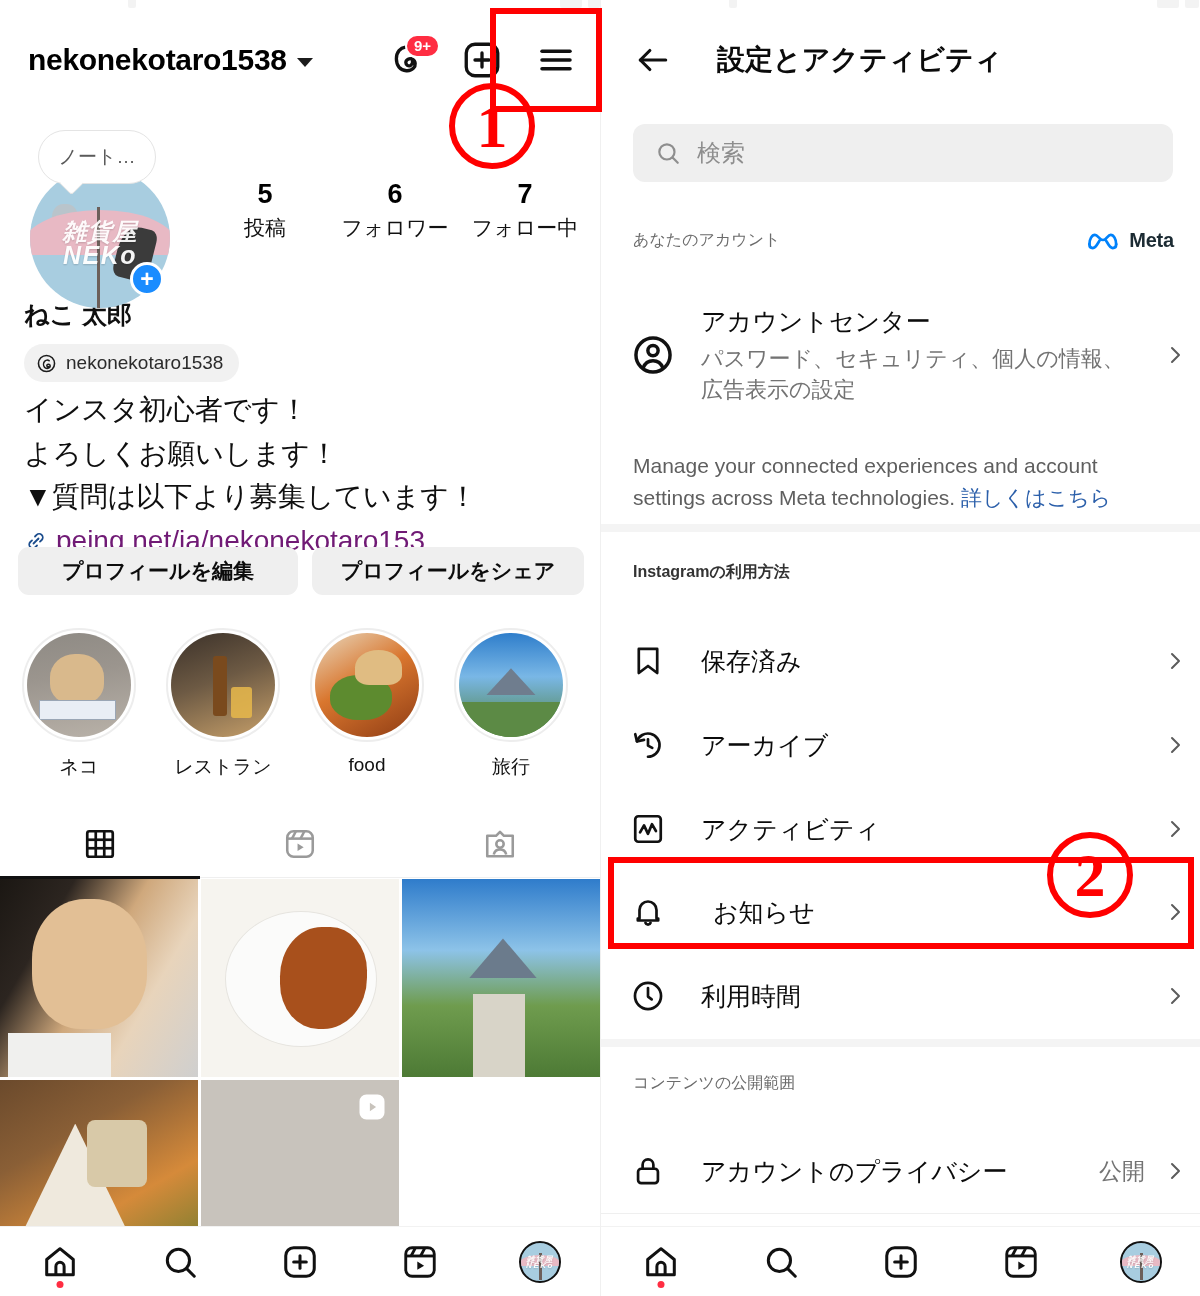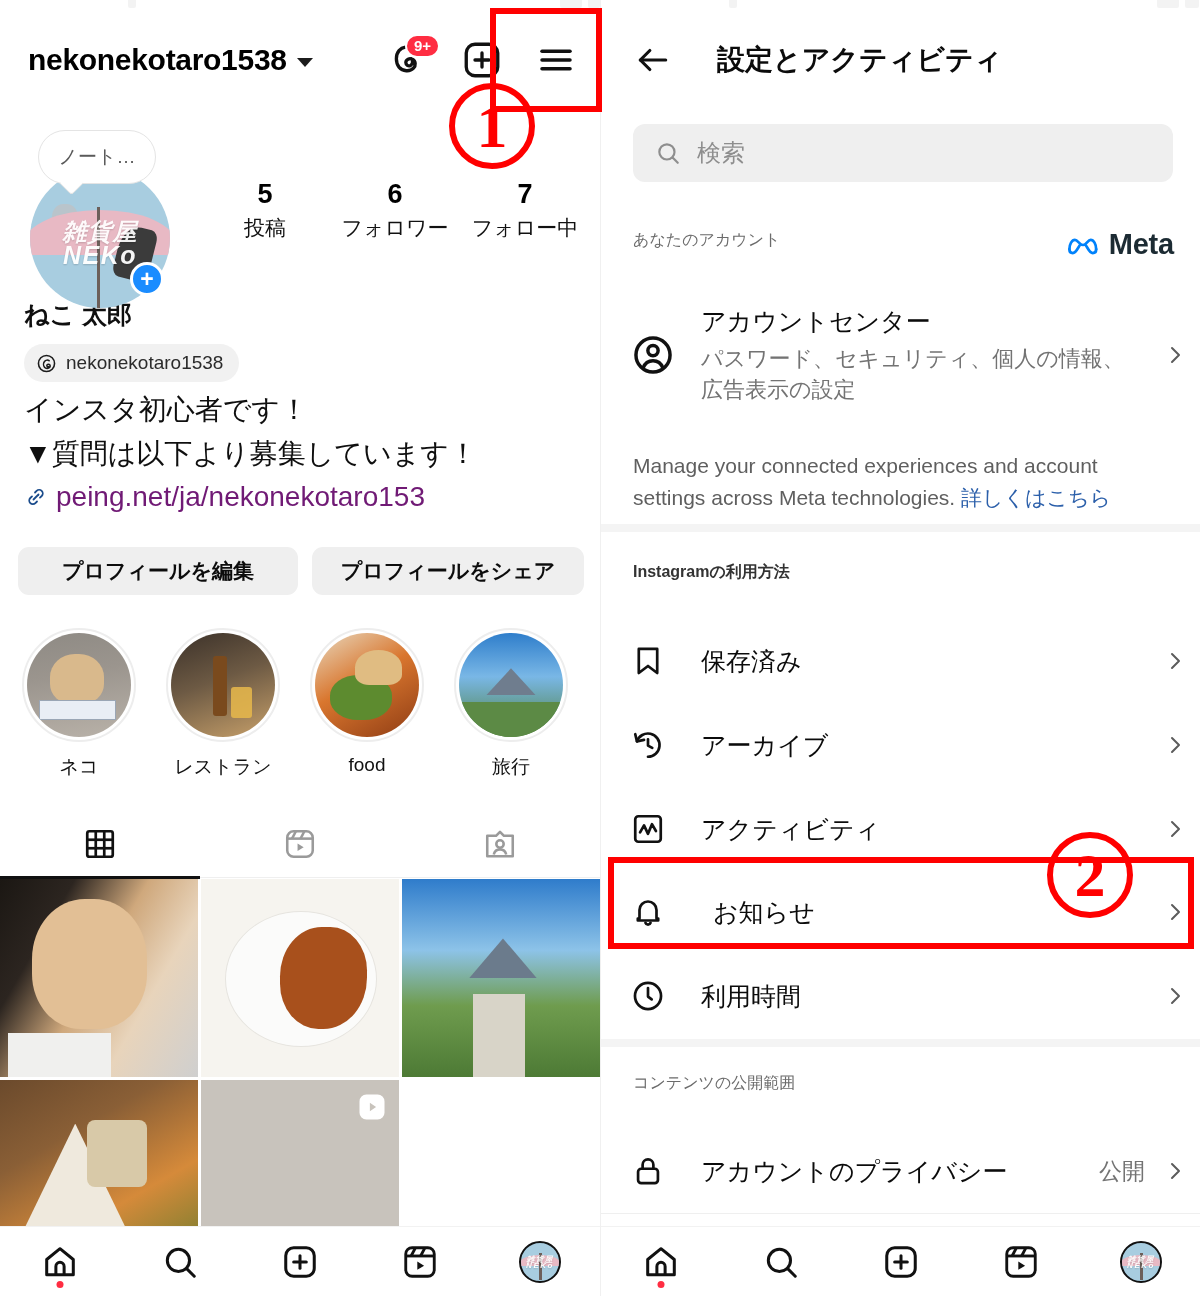--- a/index.html
+++ b/index.html
@@ -163,21 +163,21 @@
   .rp-search {
     position:absolute; left: 32px; top: 124px; width: 540px; height: 58px;
     background:#efefef; border-radius: 12px; display:flex; align-items:center; padding: 0 22px; gap: 16px;
   }
   .rp-search-ph { font-size: 24px; color:#8e8e8e; }
 
   .rp-sec-head {
     position:absolute; left: 32px; font-size: 16px; color:#6b6b6b;
   }
   .rp-meta { position:absolute; right: 26px; display:flex; align-items:center; gap: 9px; }
-  .rp-meta-txt { font-size: 29px; font-weight: 700; color:#1c2b33; letter-spacing:-0.2px; }
+  .rp-meta-txt { font-size: 20px; font-weight: 700; color:#1c2b33; letter-spacing:-0.2px; }
 
   .rp-row {
     position:absolute; left: 0; width: 600px; display:flex; align-items:center;
   }
   .rp-row-ic { width: 70px; margin-left: 30px; display:flex; align-items:center; justify-content:flex-start; }
   .rp-row-main { flex:1; }
   .rp-row-title { font-size: 25px; color:#0b0b0b; line-height:1.3; }
   .rp-row-sub { font-size: 22px; color:#737373; line-height: 1.42; margin-top: 6px; }
   .rp-chev { width: 52px; display:flex; align-items:center; justify-content:center; }
   .rp-rowval { font-size: 23px; color:#737373; margin-right: 4px; }
@@ -293,20 +293,21 @@
     <div class="threads-chip">
       <svg width="21" height="21" viewBox="0 0 24 24" fill="none" stroke="#1c1c1c" stroke-width="1.8" stroke-linecap="round" stroke-linejoin="round">
         <circle cx="12" cy="12" r="9.2"></circle>
         <path d="M15 8.8c-1.5-1.1-4-.8-5.3.8-1.4 1.7-1.4 4.9 0 6.6 1.4 1.7 4.4 1.9 5.8.4 1-1.1.9-2.9-.4-3.6-1.2-.6-2.7.1-2.7 1.3 0 1 1 1.6 1.9 1.2"></path>
       </svg>
       <span>nekonekotaro1538</span>
     </div>
 
     <div class="bio">
       <div>インスタ初心者です！</div>
+      <div>よろしくお願いします！</div>
       <div>▼質問は以下より募集しています！</div>
       <div class="link-row">
         <svg width="24" height="24" viewBox="0 0 24 24" fill="none" stroke="#1b4c8c" stroke-width="1.8" stroke-linecap="round">
           <path d="M9.5 14.5l5-5"></path>
           <path d="M11 7.5l1.6-1.6a3.6 3.6 0 015.1 5.1L16 12.6"></path>
           <path d="M13 16.5l-1.6 1.6a3.6 3.6 0 01-5.1-5.1L8 11.4"></path>
         </svg>
         <span class="bio-link">peing.net/ja/nekonekotaro153</span>
       </div>
     </div>

